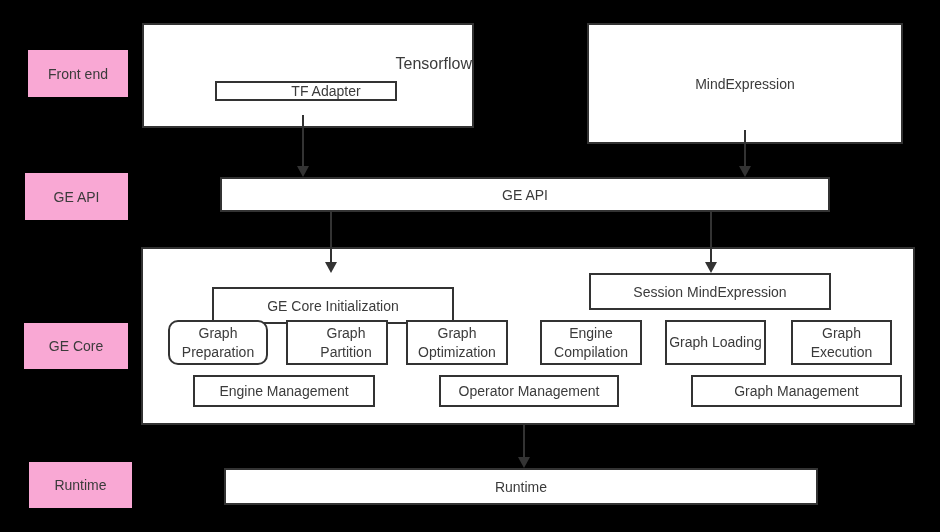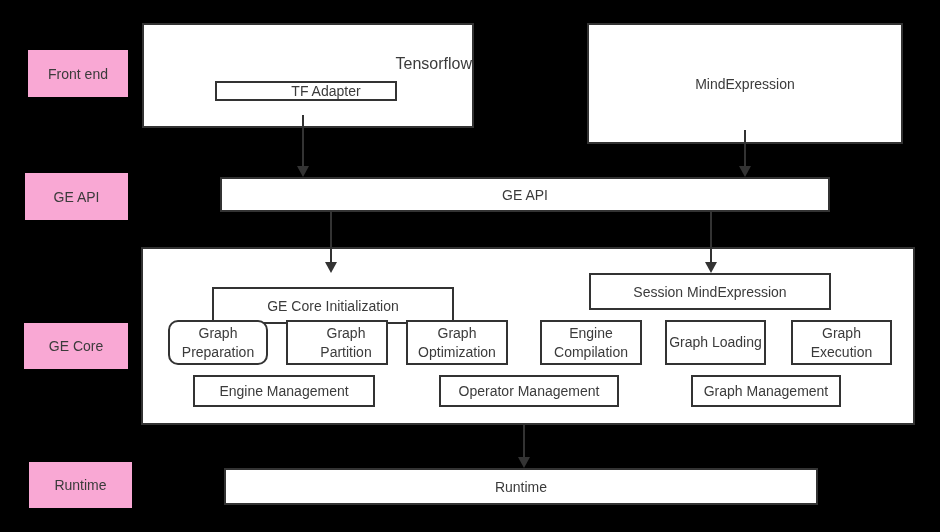--- a/index.html
+++ b/index.html
@@ -56,21 +56,21 @@
   #fbox-0 { left: 168px; width: 100px; border-radius: 10px; }
   #fbox-1 { left: 286px; width: 102px; padding-left: 20px; }
   #fbox-2 { left: 406px; width: 102px; }
   #fbox-3 { left: 540px; width: 102px; }
   #fbox-4 { left: 665px; width: 101px; }
   #fbox-5 { left: 791px; width: 101px; }
 
   .mbox { top: 375px; height: 32px; }
   #mbox-0 { left: 193px; width: 182px; }
   #mbox-1 { left: 439px; width: 180px; text-align: right; }
-  #mbox-2 { left: 691px; width: 150px; }
+  #mbox-2 { left: 691px; width: 211px; }
 
   
   #runtime-bar { left: 224px; top: 468px; width: 594px; height: 37px; }
 
   
   .arrow {
     position: absolute; width: 2px; background: #333333; z-index: 5;
   }
   .arrow::after {
     content: "";

